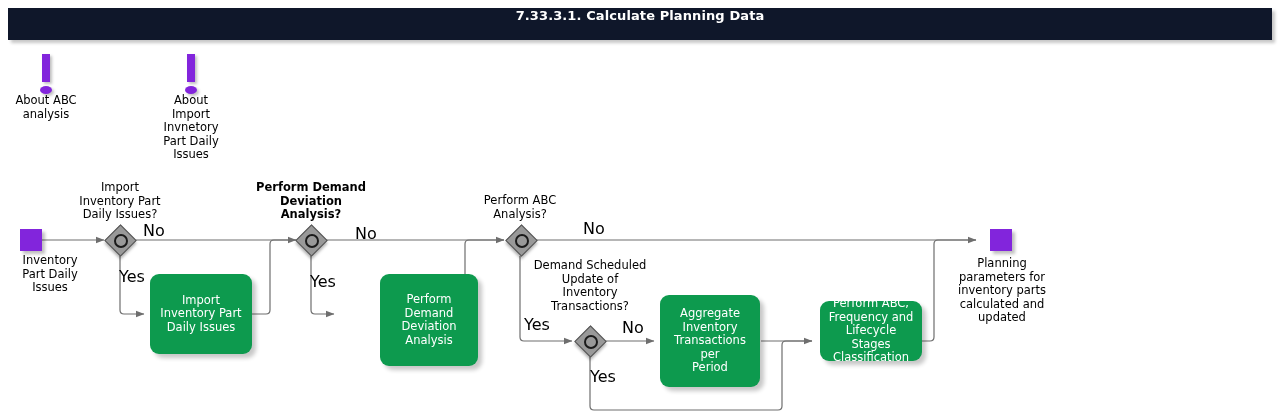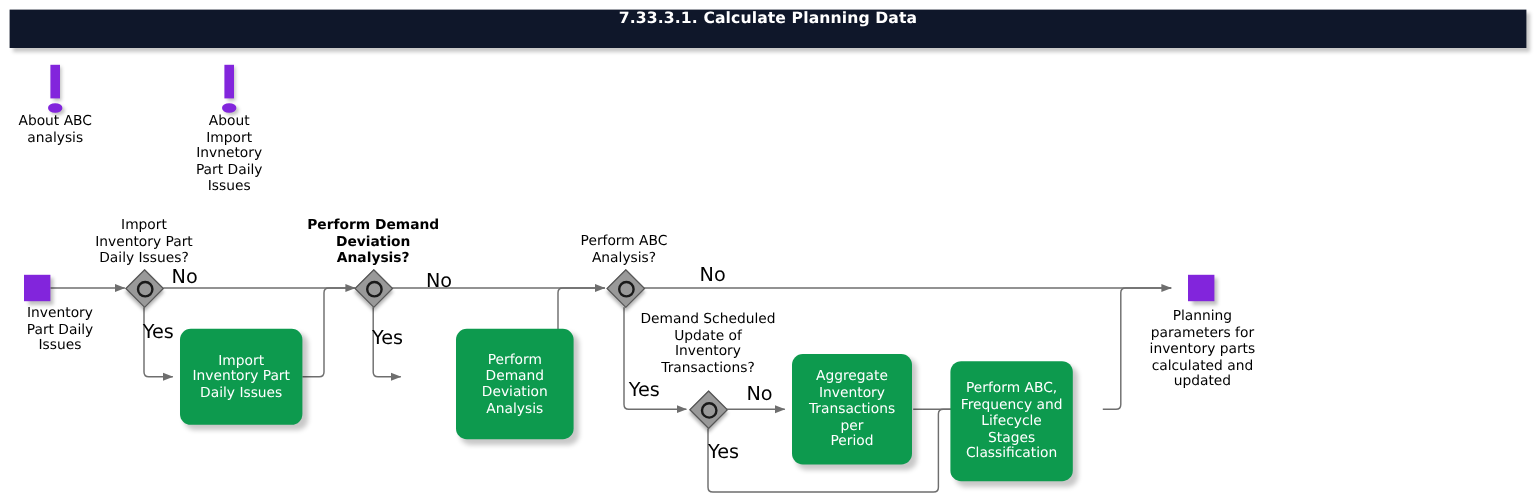--- a/index.html
+++ b/index.html
@@ -275,21 +275,21 @@
   <div class="edge-label" style="left:622px; top:321px;">No</div>
   <div class="edge-label" style="left:590px; top:370px;">Yes</div>
 
   <div class="task" style="left:660px; top:295px; width:100px; height:92px;">
     <span class="task-text">Aggregate
 Inventory
 Transactions per
 Period</span>
   </div>
 
-  <div class="task" style="left:792px; top:301px; width:102px; height:100px;">
+  <div class="task" style="left:820px; top:301px; width:102px; height:60px;">
     <span class="task-text">Perform ABC,
 Frequency and
 Lifecycle Stages
 Classification</span>
   </div>
 
   <div class="event-square" style="left:990px; top:229px;"></div>
   <div class="node-label" style="left:938px; top:257px; width:128px;">Planning
 parameters for
 inventory parts

